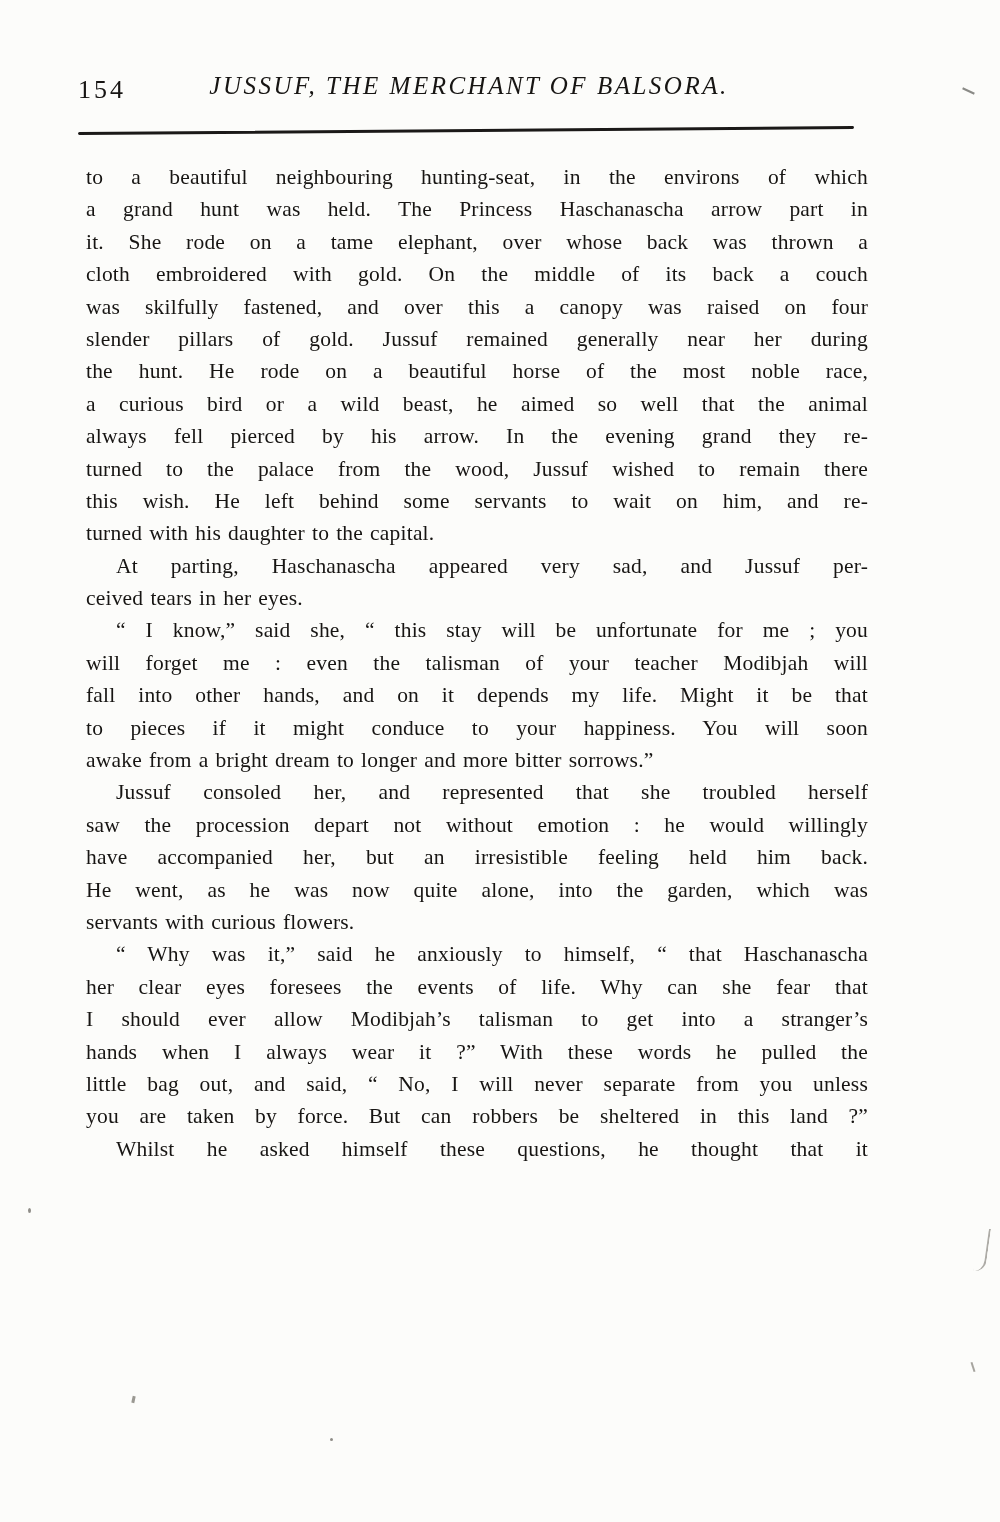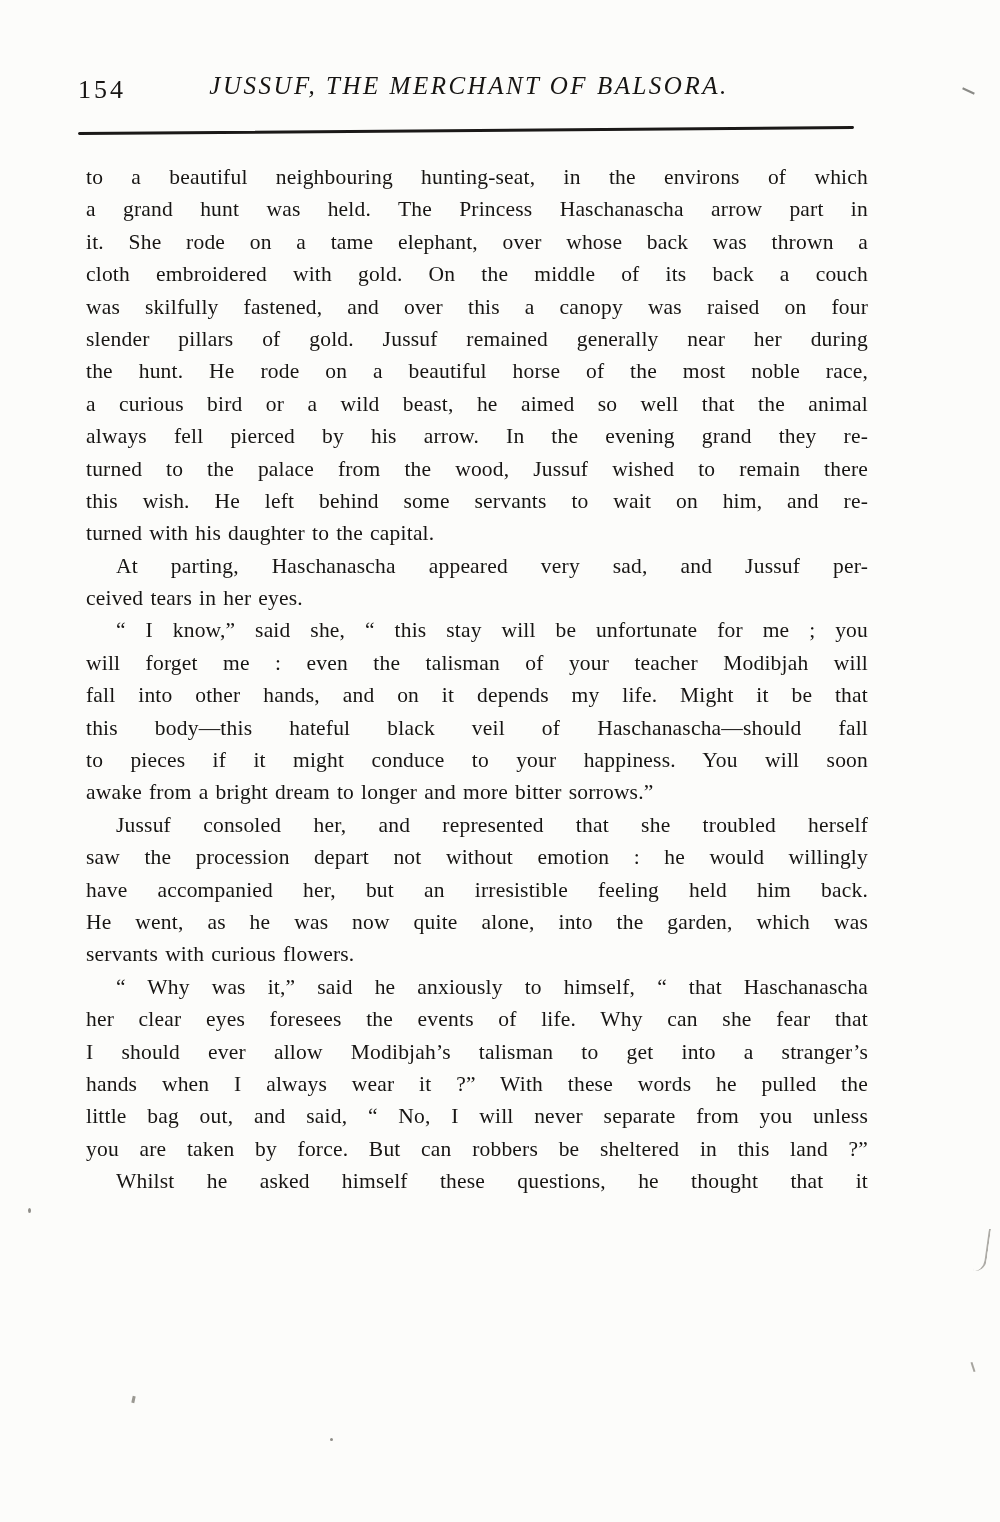--- a/index.html
+++ b/index.html
@@ -131,21 +131,20 @@
       <div class="line">a curious bird or a wild beast, he aimed so well that the animal</div>
       <div class="line">always fell pierced by his arrow.  In the evening grand they re-</div>
       <div class="line">turned to the palace from the wood, Jussuf wished to remain there</div>
       <div class="line">this wish.  He left behind some servants to wait on him, and re-</div>
       <div class="line para-end">turned with his daughter to the capital.</div>
       <div class="line indent">At parting, Haschanascha appeared very sad, and Jussuf per-</div>
       <div class="line para-end">ceived tears in her eyes.</div>
       <div class="line indent">“ I know,” said she, “ this stay will be unfortunate for me ; you</div>
       <div class="line">will forget me : even the talisman of your teacher Modibjah will</div>
       <div class="line">fall into other hands, and on it depends my life.  Might it be that</div>
-      <div class="line">this body—this hateful black veil of Haschanascha—should fall</div>
       <div class="line">to pieces if it might conduce to your happiness.  You will soon</div>
       <div class="line para-end">awake from a bright dream to longer and more bitter sorrows.”</div>
       <div class="line indent">Jussuf consoled her, and represented that she troubled herself</div>
       <div class="line">saw the procession depart not without emotion : he would willingly</div>
       <div class="line">have accompanied her, but an irresistible feeling held him back.</div>
       <div class="line">He went, as he was now quite alone, into the garden, which was</div>
       <div class="line para-end">servants with curious flowers.</div>
       <div class="line indent">“ Why was it,” said he anxiously to himself, “ that Haschanascha</div>
       <div class="line">her clear eyes foresees the events of life.  Why can she fear that</div>
       <div class="line">I should ever allow Modibjah’s talisman to get into a stranger’s</div>

